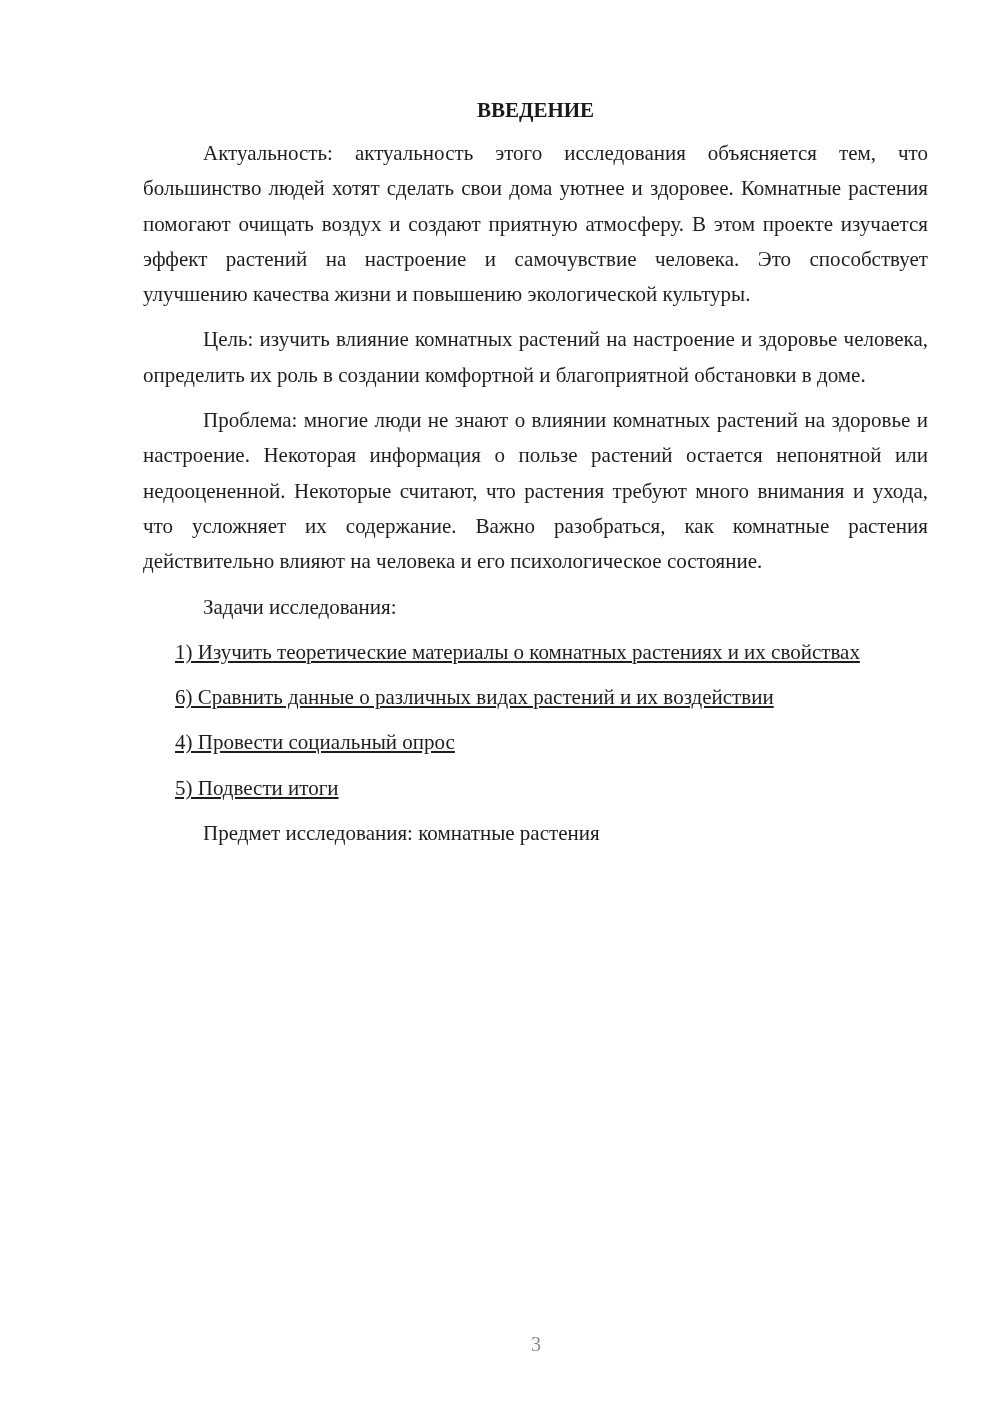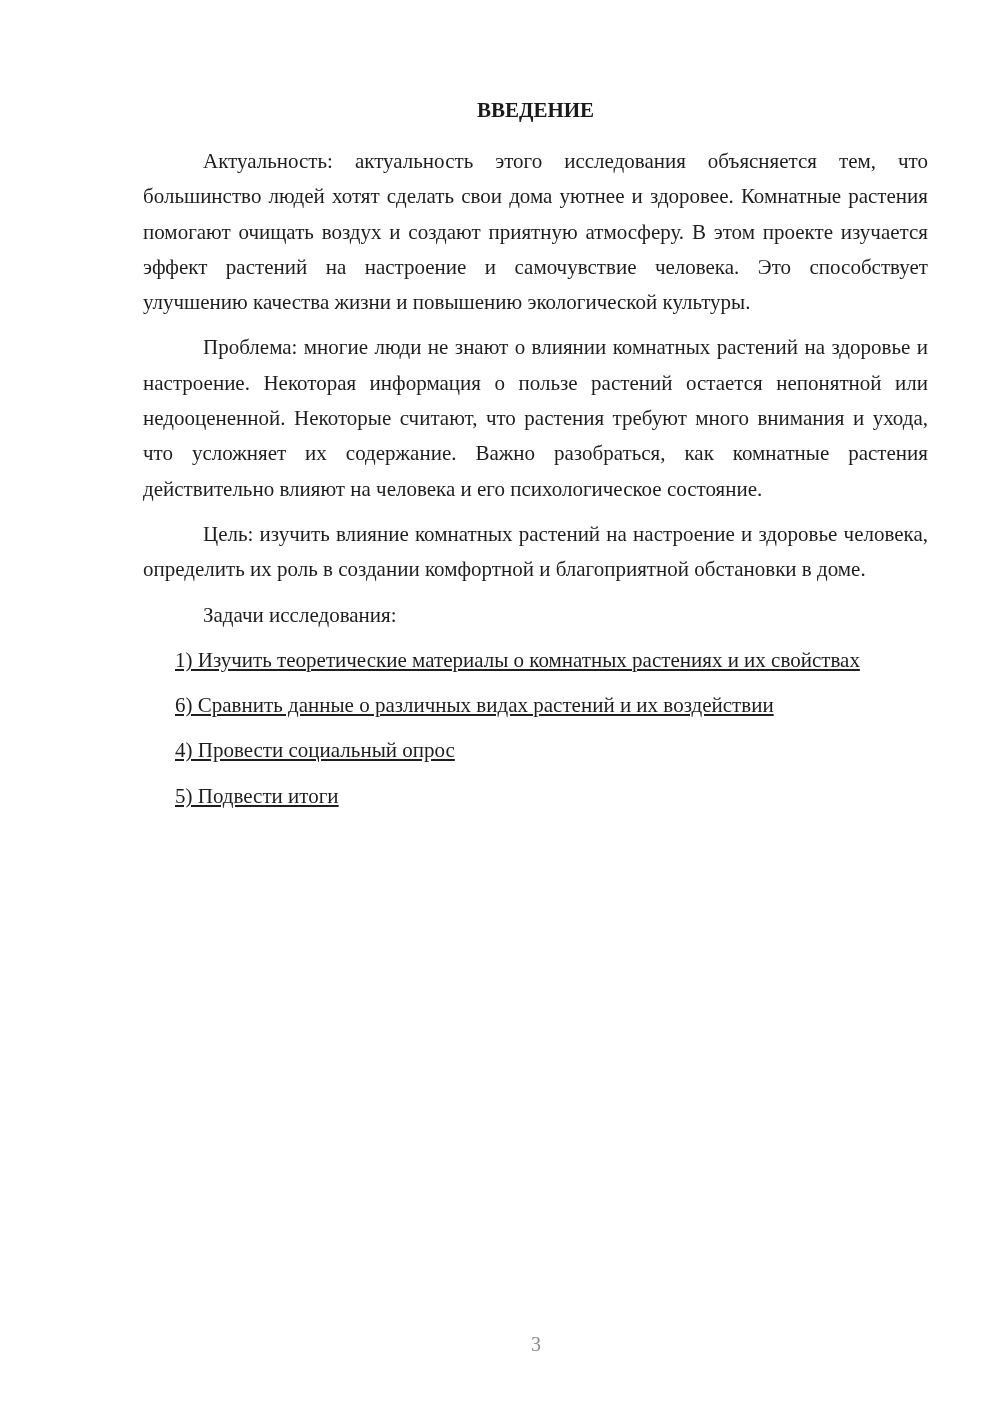--- a/index.html
+++ b/index.html
@@ -19,21 +19,21 @@
     position: absolute;
     left: 143px;
     top: 96px;
     width: 785px;
   }
   .title {
     text-align: center;
     font-weight: bold;
     font-size: 21px;
     line-height: 28px;
-    margin: 0 0 20px 0;
+    margin: 0 0 12px 0;
     padding-left: 0;
     color: #1a1a1a;
   }
   .para {
     font-size: 21px;
     line-height: 35.3px;
     text-align: justify;
     text-indent: 60px;
     margin: 0 0 10px 0;
   }
@@ -56,30 +56,31 @@
   }
 </style>
 </head>
 <body>
 
 <div class="page">
   <h1 class="title">ВВЕДЕНИЕ</h1>
 
   <p class="para">Актуальность: актуальность этого исследования объясняется тем, что большинство людей хотят сделать свои дома уютнее и здоровее. Комнатные растения помогают очищать воздух и создают приятную атмосферу. В этом проекте изучается эффект растений на настроение и самочувствие человека. Это способствует улучшению качества жизни и повышению экологической культуры.</p>
 
+  <p class="para">Цель: изучить влияние комнатных растений на настроение и здоровье человека, определить их роль в создании комфортной и благоприятной обстановки в доме.</p>
+
   <p class="para">Проблема: многие люди не знают о влиянии комнатных растений на здоровье и настроение. Некоторая информация о пользе растений остается непонятной или недооцененной. Некоторые считают, что растения требуют много внимания и ухода, что усложняет их содержание. Важно разобраться, как комнатные растения действительно влияют на человека и его психологическое состояние.</p>
-
-  <p class="para">Цель: изучить влияние комнатных растений на настроение и здоровье человека, определить их роль в создании комфортной и благоприятной обстановки в доме.</p>
 
   <p class="para">Задачи исследования:</p>
 
   <div>
     <p class="task">1) Изучить теоретические материалы о комнатных растениях и их свойствах</p>
     <p class="task">6) Сравнить данные о различных видах растений и их воздействии</p>
     <p class="task">4) Провести социальный опрос</p>
     <p class="task">5) Подвести итоги</p>
   </div>
 
 
+  <p class="para">Предмет исследования: комнатные растения</p>
 
 </div>
 
 <div class="page-number">3</div>
 
 </body></html>

